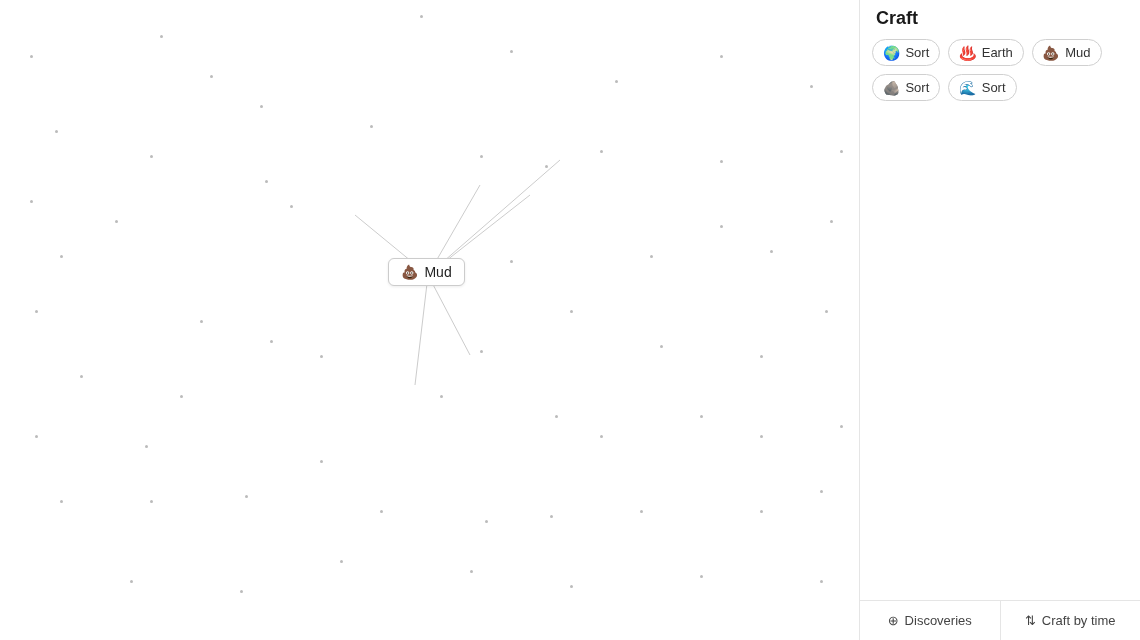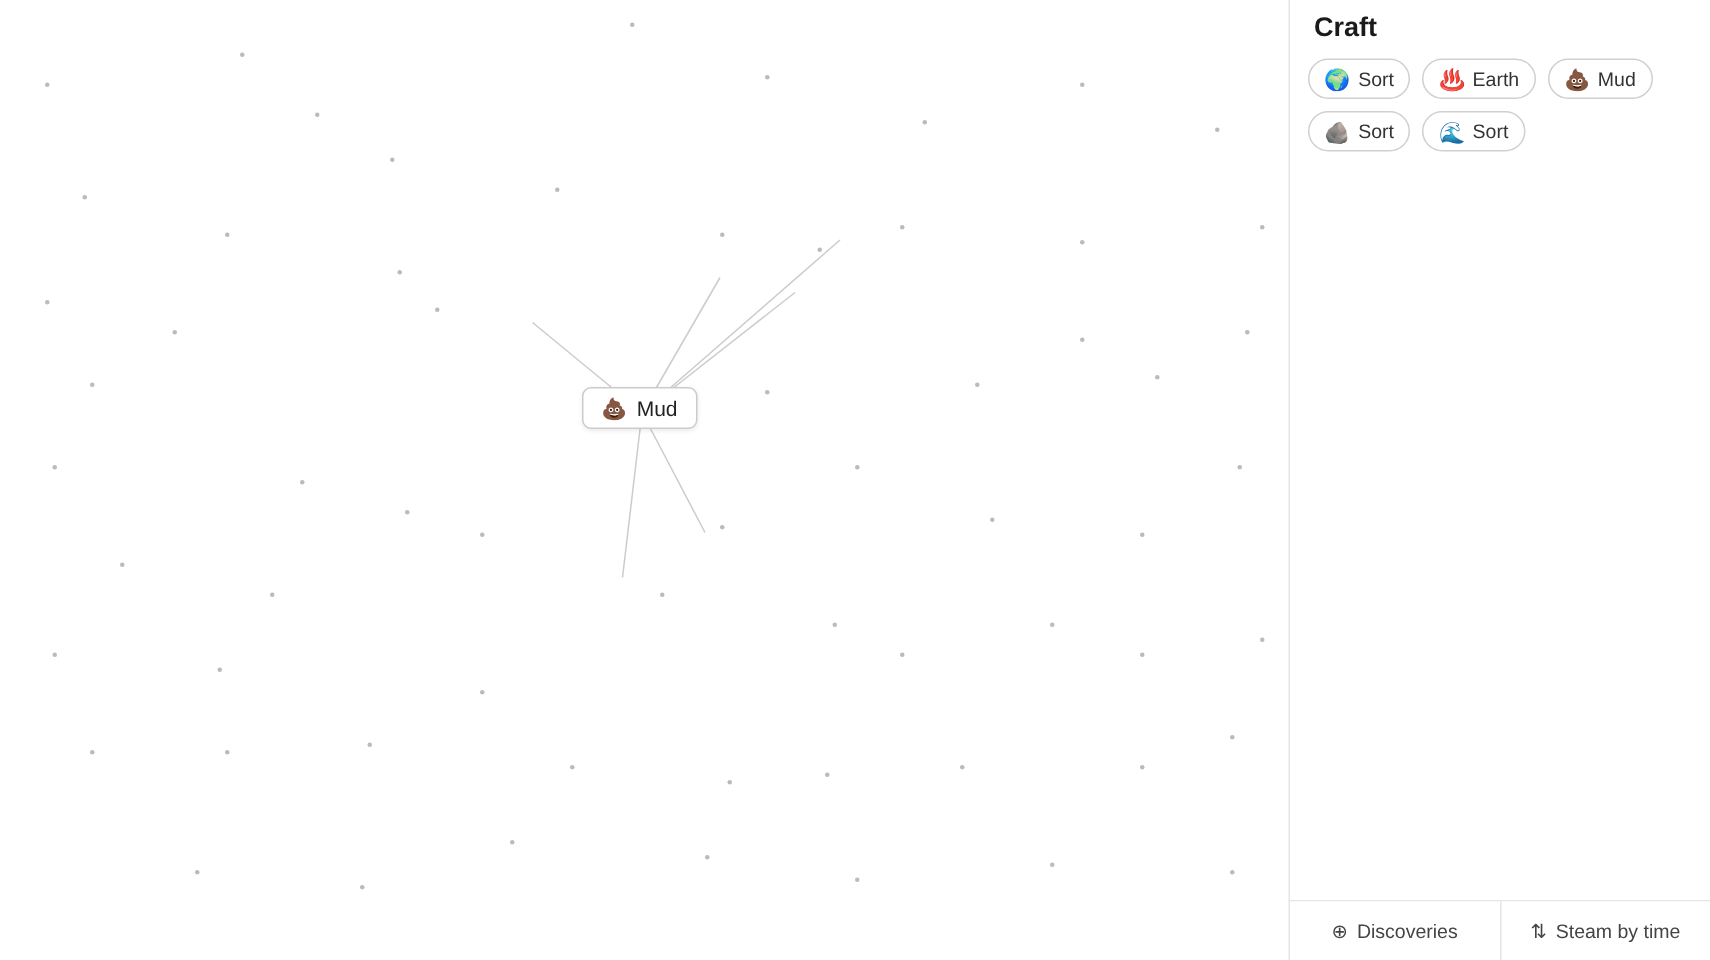--- a/index.html
+++ b/index.html
@@ -243,16 +243,16 @@
 
   <div id="right-content"></div>
 
   <div id="bottom-bar">
     <button class="bottom-btn">
       <span>⊕</span>
       <span>Discoveries</span>
     </button>
     <button class="bottom-btn">
       <span>⇅</span>
-      <span>Steam by time</span>
+      <span>Craft by time</span>
     </button>
   </div>
 </div>
 
 </body></html>

